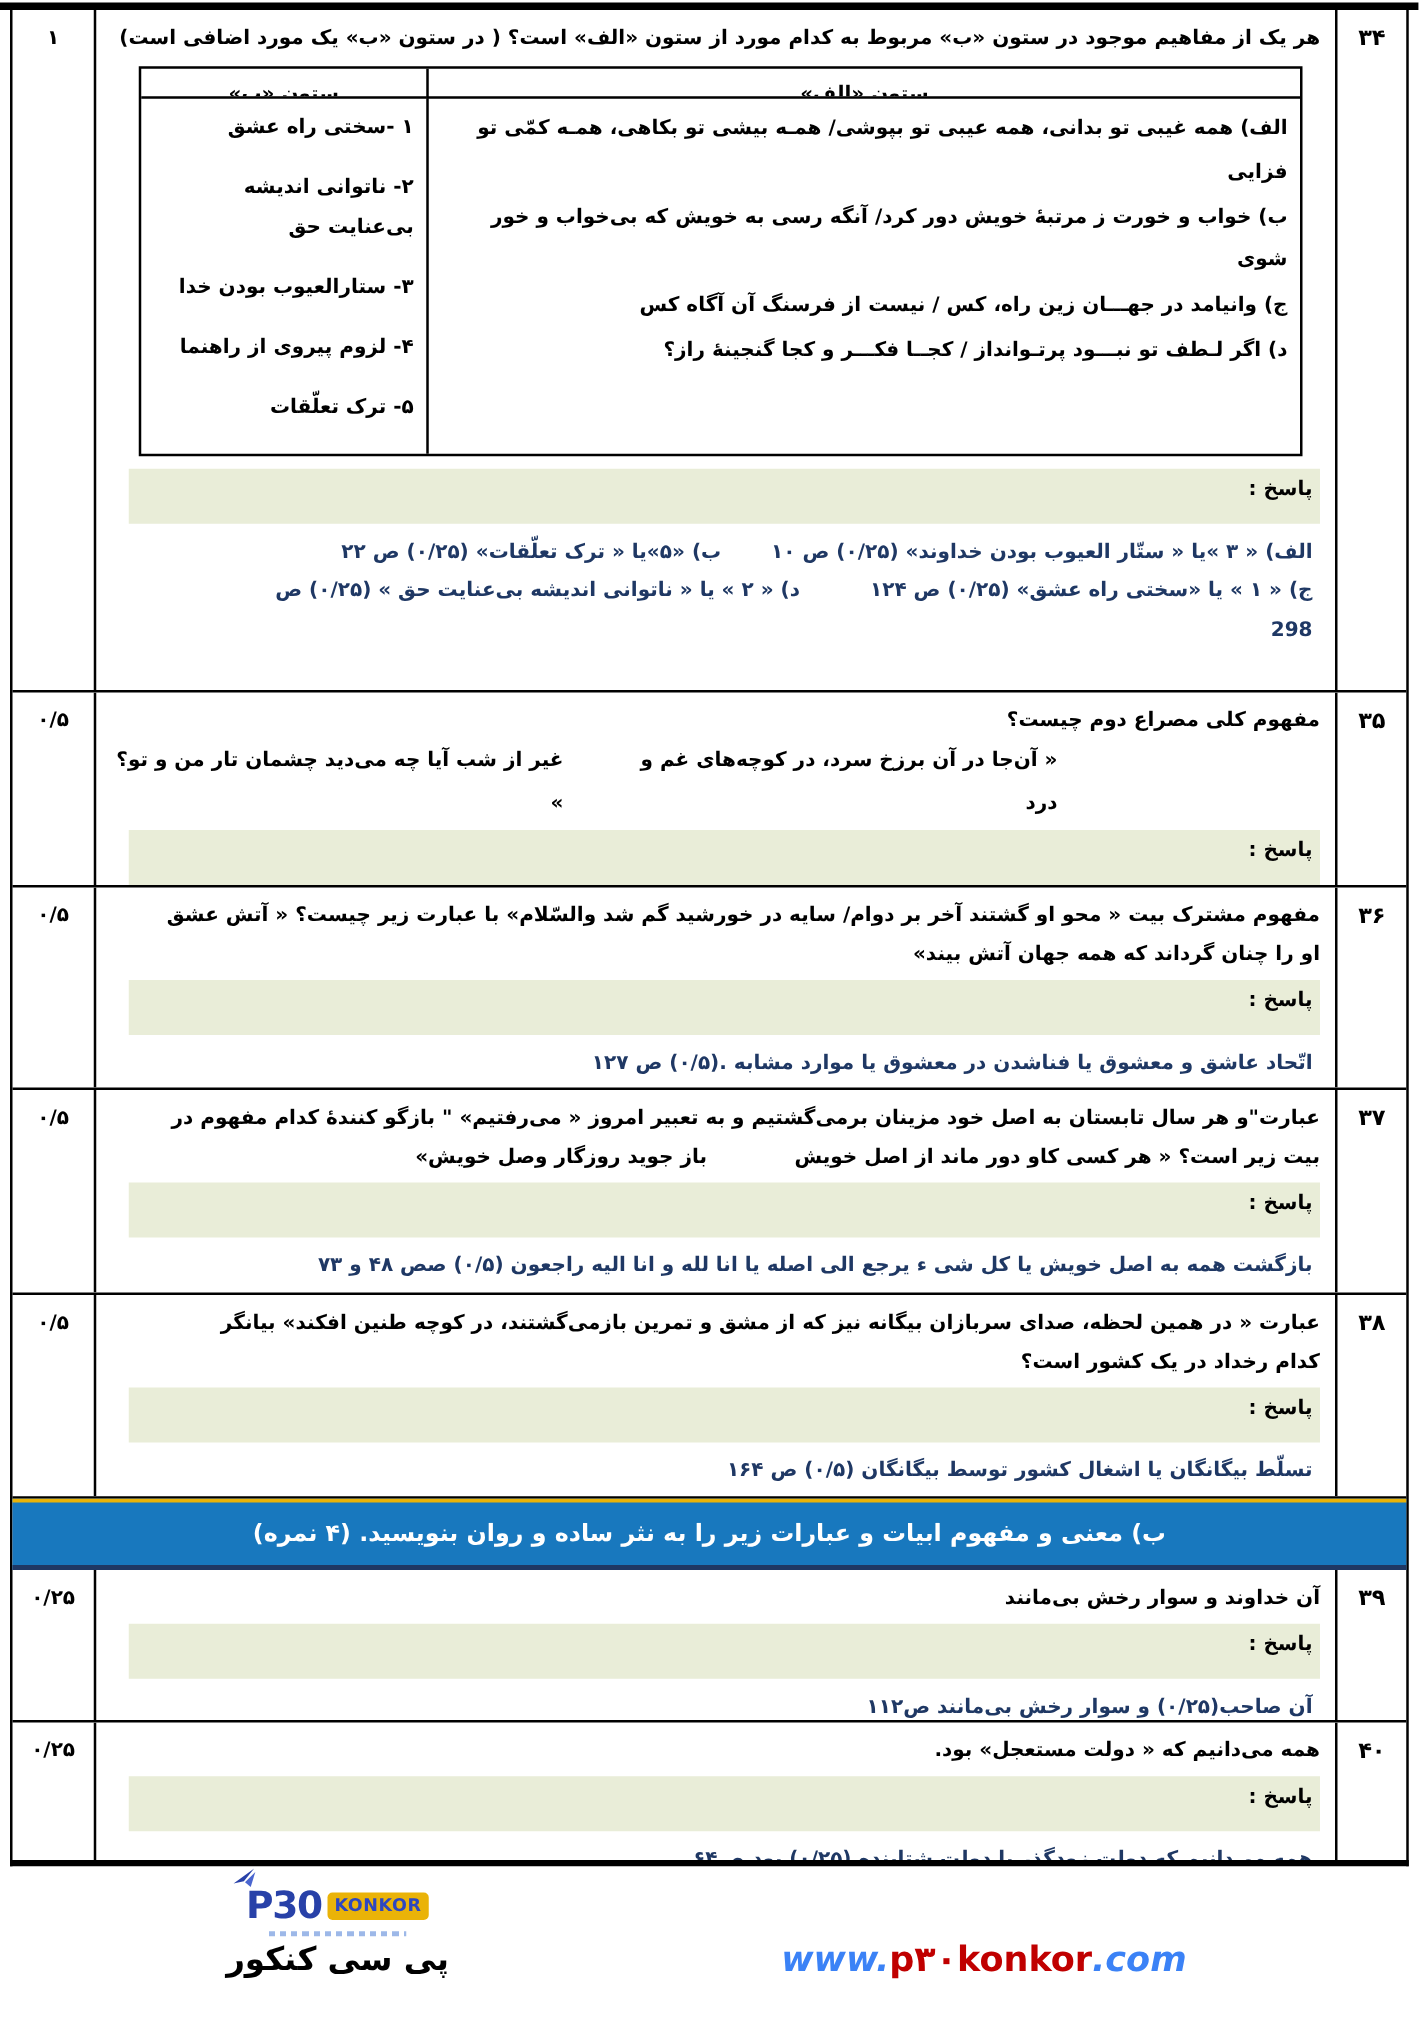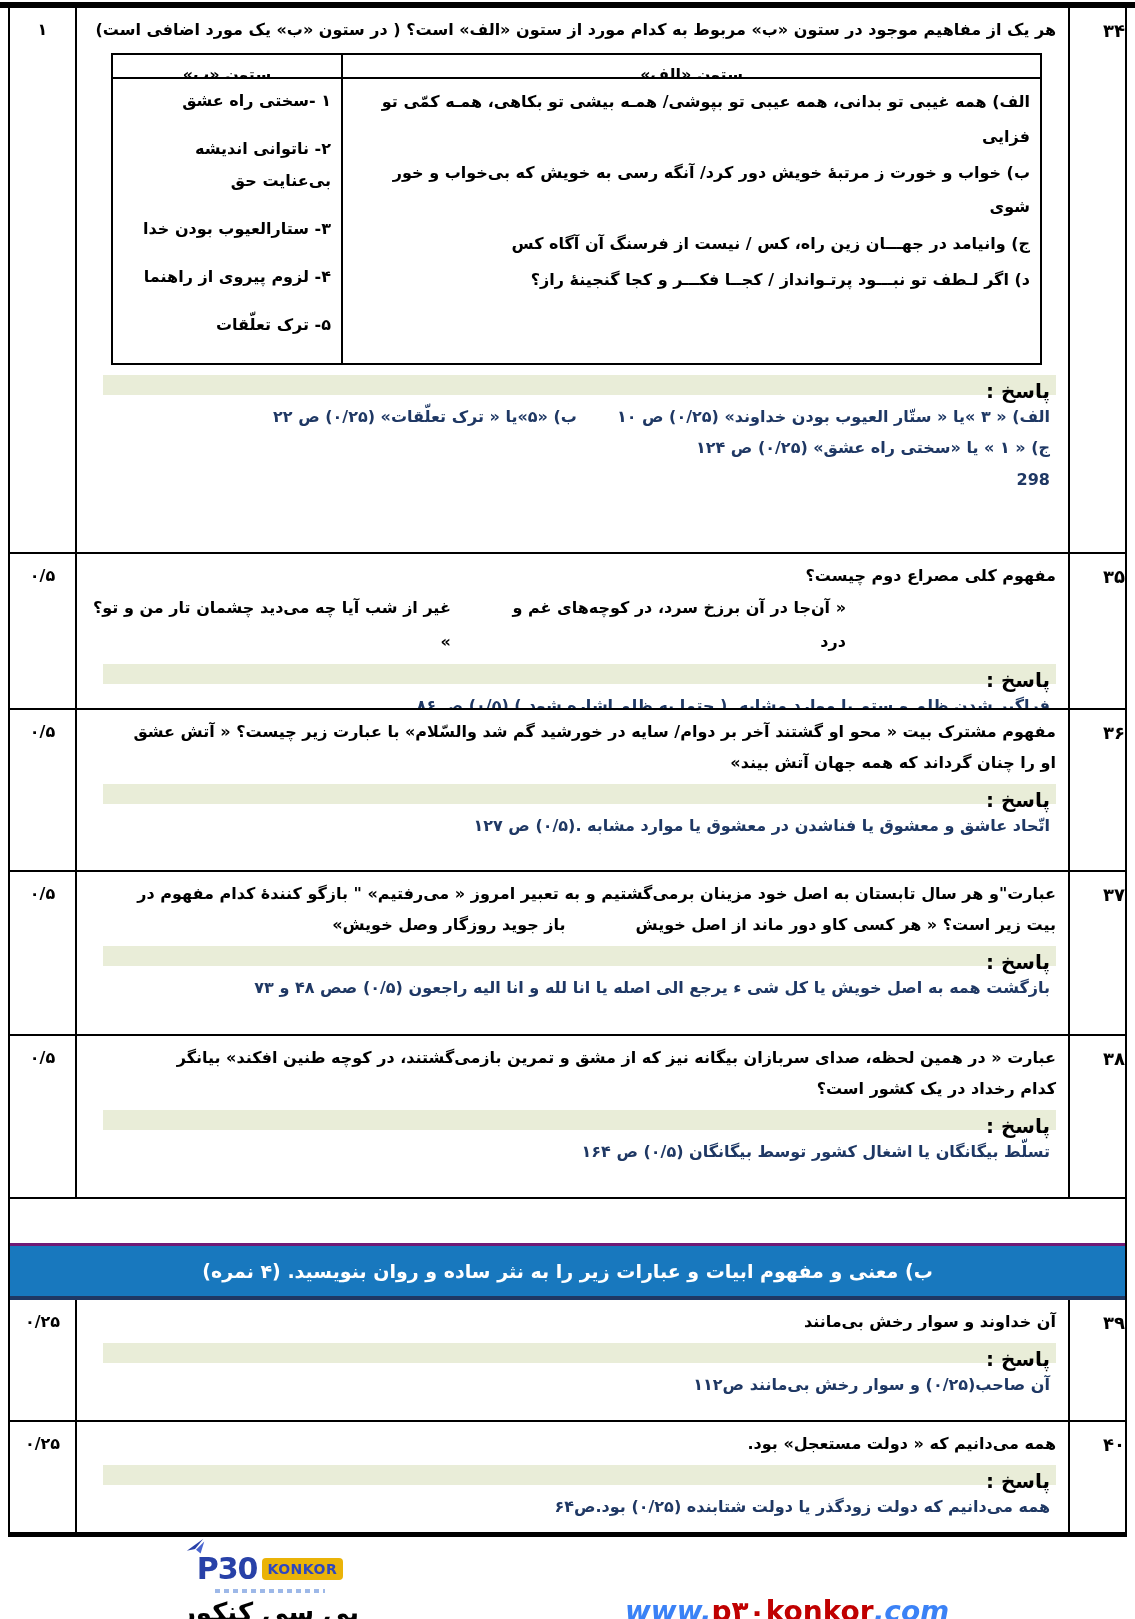--- a/index.html
+++ b/index.html
@@ -25,21 +25,21 @@
     display:grid;
     grid-template-columns:57px 1fr 67px; 
     border-bottom:2px solid #000;
     box-sizing:border-box;
     overflow:hidden;
   }
   .qrow:last-child{border-bottom:none;}
   .cell{box-sizing:border-box;overflow:hidden;}
   .cell.num{
     border-left:2px solid #000;
-    text-align:right;padding-top:12px;
+    text-align:center;padding-top:12px;
     font-size:18px;
   }
   .cell.score{
     border-right:2px solid #000;
     text-align:center;padding-top:12px;
     font-size:16px;
   }
   .cell.main{padding:6px 12px 4px 10px;}
   .qtext{font-size:16px;line-height:1.95;color:#000;}
   .h34{height:546px;} .h35{height:156px;} .h36{height:162px;}
@@ -57,42 +57,41 @@
   }
   .mt-cell{box-sizing:border-box;overflow:hidden;}
   .mt-a{border-left:2px solid #000;}
   .mt-body .mt-cell{min-height:268px;padding:6px 10px;}
   .mt-body .mt-a{padding-left:28px;}
   .mt-item{font-size:16px;line-height:2.15;margin-bottom:2px;}
   .mt-body .mt-b .mt-item{line-height:2.0;margin-bottom:16px;}
 
   .ans-bar{
     background:#E9EDD8;
-    height:20px;line-height:32px;
+    height:44px;line-height:32px;
     margin:6px 0 6px 16px;
     padding-right:6px;
-    font-size:20px;color:#000;
+    font-size:16px;color:#000;
   }
   .ans{
     color:#1F3864;font-size:16px;line-height:1.95;
     padding-right:6px;
   }
   .line-flex{display:flex;flex-wrap:nowrap;}
   .gap40{gap:40px;} .gap56{gap:56px;} .gap70{gap:70px;}
   .verse-line{padding-right:210px;display:flex;gap:40px;font-size:16px;line-height:2.1;}
 
   .banner{
     background:#1878BE;
-    border-top:3px solid #701a75;
+    border-top:3px solid #eab308;
     border-bottom:4px solid #1F3864;
     height:57px;box-sizing:border-box;
     text-align:center;
     color:#fff;font-size:19px;line-height:50px;
     overflow:hidden;
-    margin-top:44px;
   }
 
   
   .footer{position:relative;height:138px;}
   .logo{position:absolute;left:180px;top:14px;width:180px;text-align:center;direction:ltr;}
   .logo-row{display:inline-flex;align-items:center;gap:4px;position:relative;}
   .plane-icon{position:absolute;left:-12px;top:-14px;width:22px;height:22px;}
   .p30{color:#2841A8;font-size:30px;letter-spacing:-1px;}
   .konkor{
     color:#2D47C0;background:#eab308;border-radius:4px;
@@ -141,20 +140,21 @@
             </div>
           </div>
         </div>
         <div class="ans-bar"><span>پاسخ :</span></div>
         <div class="ans line-flex gap40">
           <span>الف) « ۳ »یا « ستّار العیوب بودن خداوند» (۰/۲۵) ص ۱۰</span>
           <span>ب) «۵»یا « ترک تعلّقات» (۰/۲۵) ص ۲۲</span>
         </div>
         <div class="ans line-flex gap56">
           <span>ج) « ۱ » یا  «سختی راه عشق» (۰/۲۵) ص ۱۲۴</span>
+          <span>د) « ۲ » یا « ناتوانی اندیشه بی‌عنایت حق » (۰/۲۵) ص</span>
         </div>
         <div class="ans">298</div>
       </div>
       <div class="cell score">۱</div>
     </div>
 
     <div class="qrow h35">
       <div class="cell num">۳۵</div>
       <div class="cell main">
         <div class="qtext">مفهوم کلی مصراع دوم چیست؟</div>

